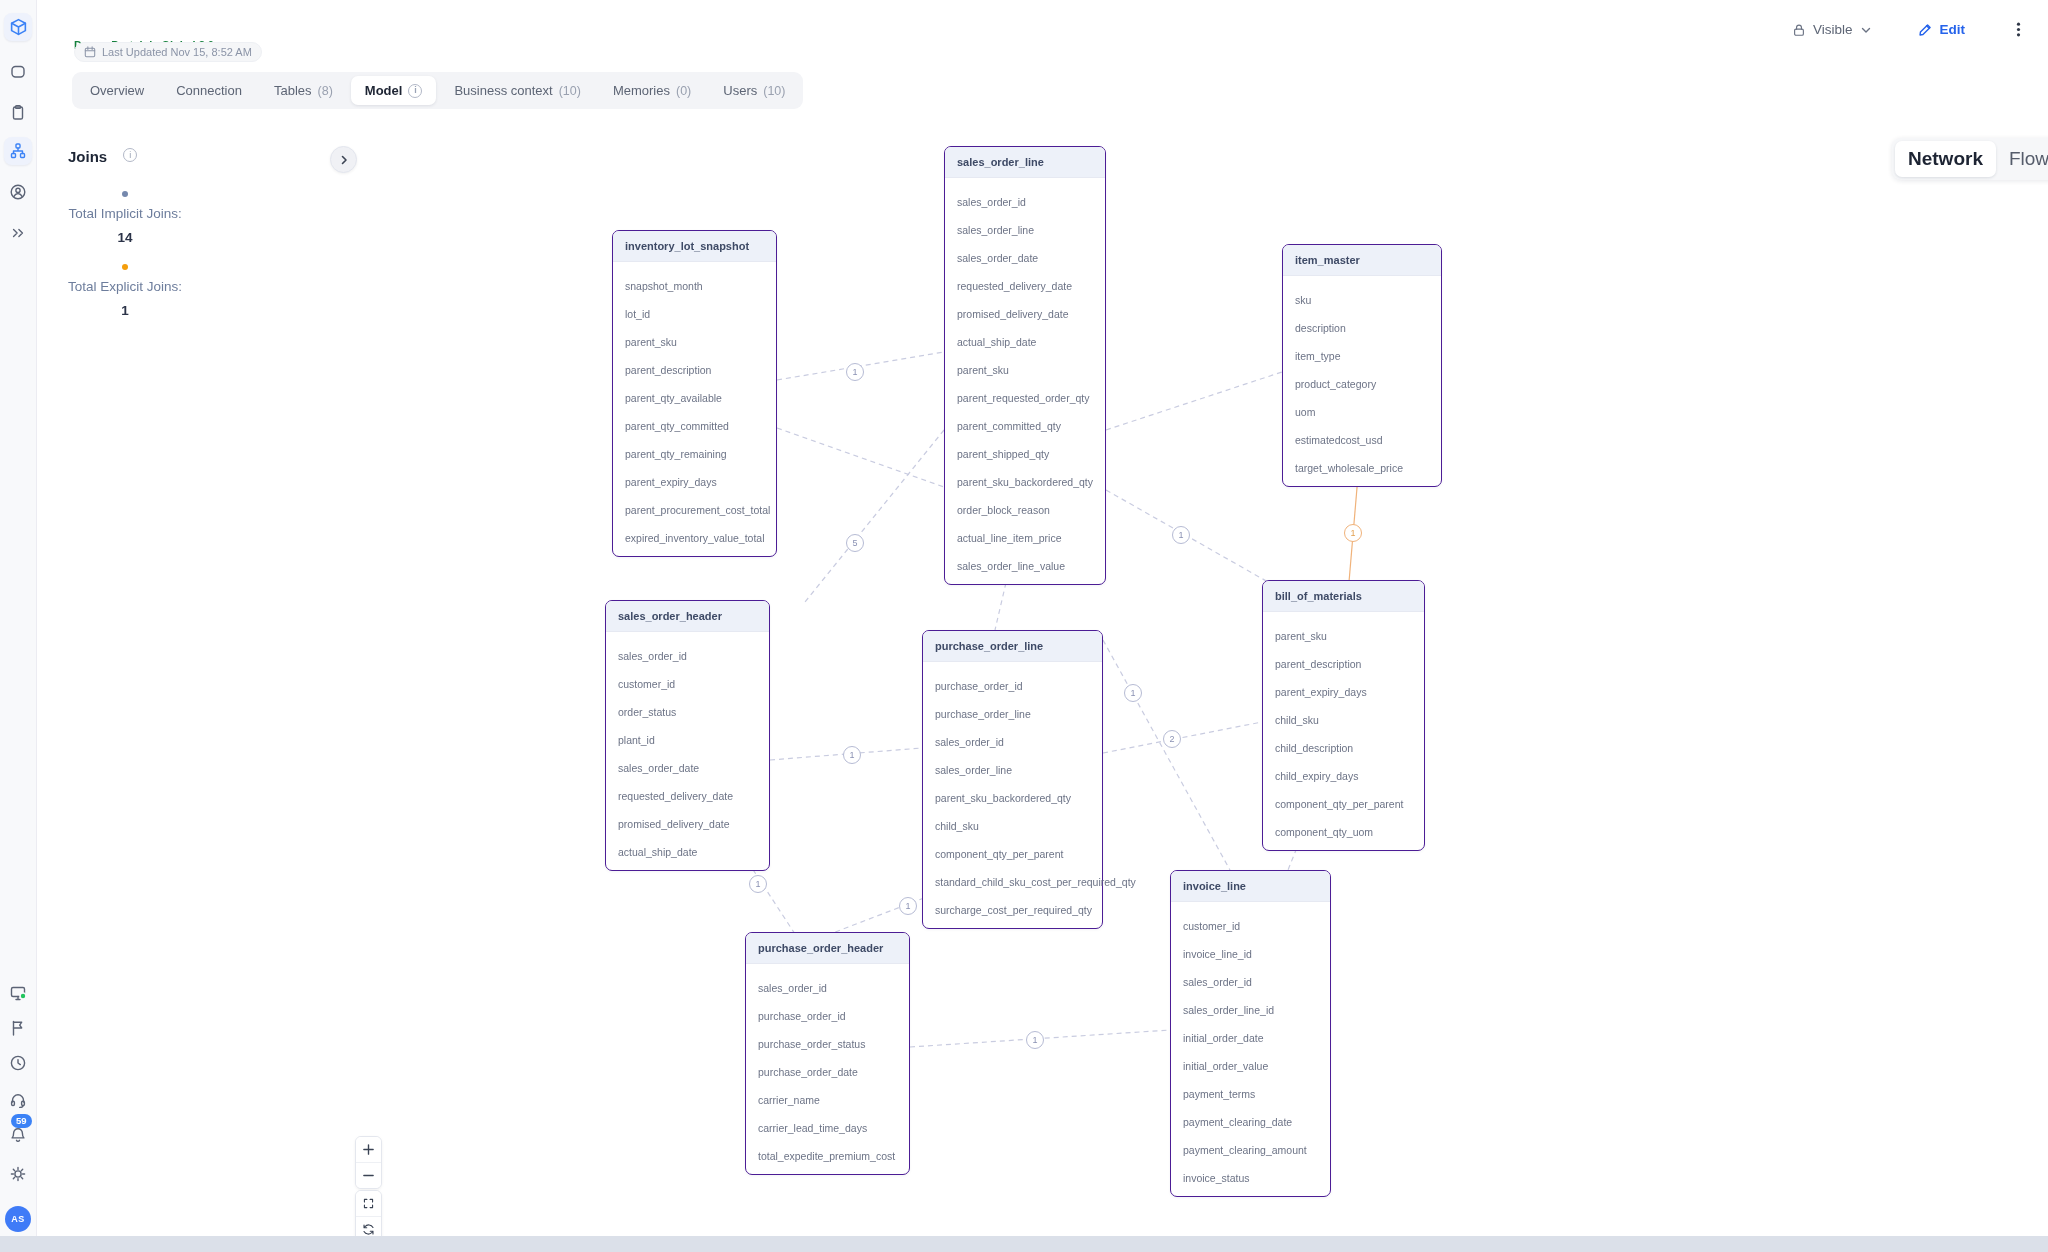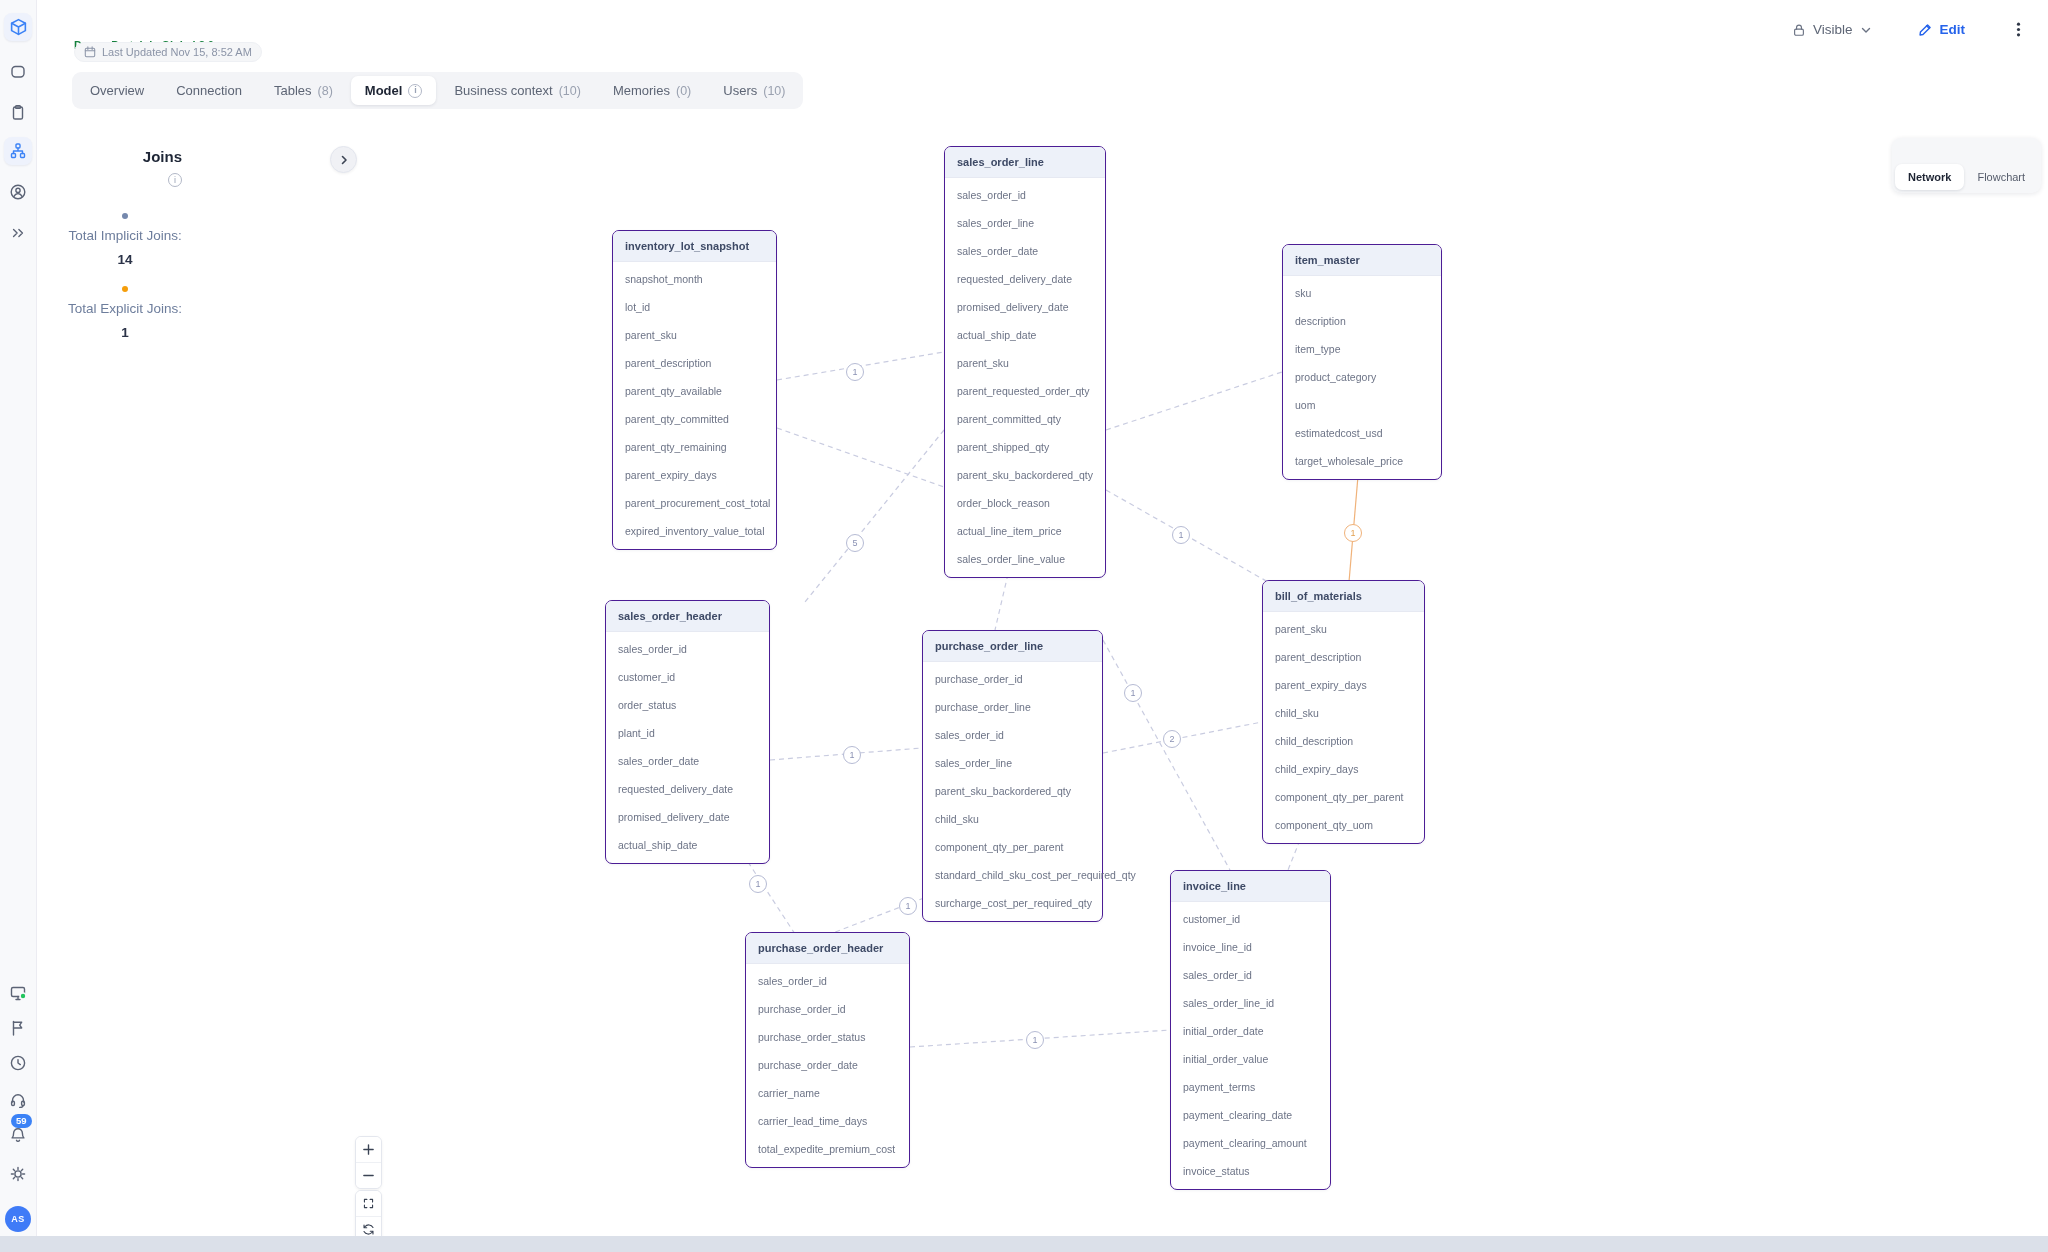--- a/index.html
+++ b/index.html
@@ -28,37 +28,37 @@
 
   
   .tabbar { position:absolute; left:72px; top:72px; display:inline-flex; gap:4px; background:#f3f4f7; border-radius:9px; padding:4px; z-index:5; }
   .tab { display:flex; align-items:center; gap:6px; border:none; background:transparent; padding:7px 14px; font-size:13px; color:#5d6575; border-radius:7px; font-family:inherit; white-space:nowrap; }
   .tab.active { background:#fff; color:#1d2433; font-weight:700; box-shadow:0 1px 3px rgba(20,30,60,.10); }
   .tab .count { color:#9aa1b0; font-size:12.5px; font-weight:400; }
   .info-i { width:14px; height:14px; border:1px solid #b2b8c7; border-radius:50%; color:#9aa3b5; font-size:9px; line-height:1; display:inline-flex; align-items:center; justify-content:center; font-style:normal; }
 
   
   .joins { position:absolute; left:68px; top:148px; z-index:5; }
-  .joins-head { display:flex; align-items:flex-end; gap:8px; margin-bottom:26px;flex-direction:column; }
+  .joins-head { display:flex; align-items:flex-start; gap:16px; margin-bottom:26px; }
   .joins-head h2 { margin:0; font-size:15px; font-weight:700; color:#1e2636; }
   .jrow { display:flex; align-items:center; gap:9px; margin-bottom:19px; font-size:13.5px;flex-direction:column; }
   .jdot { width:6px; height:6px; border-radius:50%; flex:none; }
   .jlabel { color:#6d7d9c; }
   .jval { color:#2b3348; font-weight:600; }
   .collapse-btn { position:absolute; left:330px; top:146px; width:27px; height:27px; border-radius:50%; background:#f0f1f5; border:1px solid #e3e6ee; color:#3c4454; display:flex; align-items:center; justify-content:center; z-index:5; box-shadow:0 1px 3px rgba(0,0,0,.06); }
 
   
   .seg { position:absolute; left:1892px; top:138px; display:inline-flex; background:#f6f7f9; border-radius:9px; padding:3px; z-index:5; box-shadow:0 1px 5px rgba(20,30,60,.10); }
-  .seg-opt { border:none; background:transparent; font-family:inherit; font-size:11px; color:#555c6b; padding:7px 13px; border-radius:7px; white-space:nowrap;margin-top:23px; }
+  .seg-opt { border:none; background:transparent; font-family:inherit; font-size:19px; color:#555c6b; padding:7px 13px; border-radius:7px; white-space:nowrap; }
   .seg-opt.active { background:#fff; color:#1d2433; font-weight:700; box-shadow:0 1px 3px rgba(20,30,60,.12); }
 
   
   .tbl { position:absolute; background:#fff; border:1px solid #4c1d95; border-radius:7px; box-shadow:0 1px 3px rgba(25,35,70,.05); z-index:2; pointer-events:auto; }
   .tbl-h { background:#edf1f9; padding:9px 12px; font-size:11px; font-weight:700; color:#3e4a66; border-bottom:1px solid #e6e9f2; border-radius:6px 6px 0 0; }
-  .tbl-b { padding:3px 0 4px 0; }
+  .tbl-b { padding:10px 0 4px 0; }
   .tbl-f { height:28px; display:flex; align-items:center; padding:0 12px; font-size:10.5px; color:#6c7386; white-space:nowrap; }
 
   
   .zctl { position:absolute; left:355px; width:27px; background:#fff; border:1px solid #e4e7ee; border-radius:6px; box-shadow:0 1px 3px rgba(0,0,0,.06); display:flex; flex-direction:column; z-index:6; overflow:hidden; }
   .zbtn { width:100%; height:25px; border:none; background:#fff; color:#3a4354; font-size:15px; display:flex; align-items:center; justify-content:center; font-family:inherit; padding:0; }
   .zdiv { height:1px; background:#eef0f4; }
 
   .bottom-strip { position:absolute; left:0; right:0; bottom:0; height:16px; background:#dbe0e9; z-index:11; }
 </style>
 </head>

